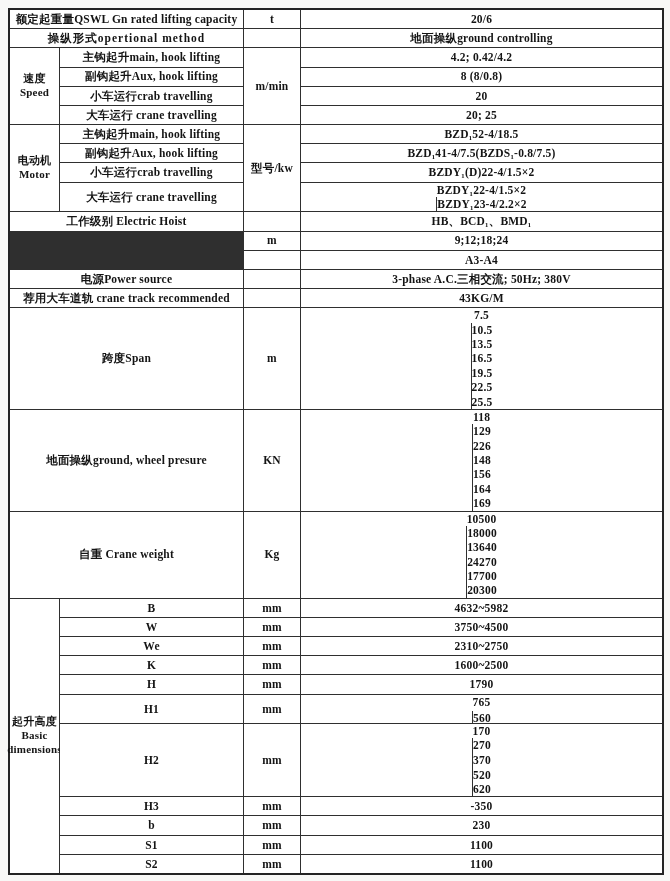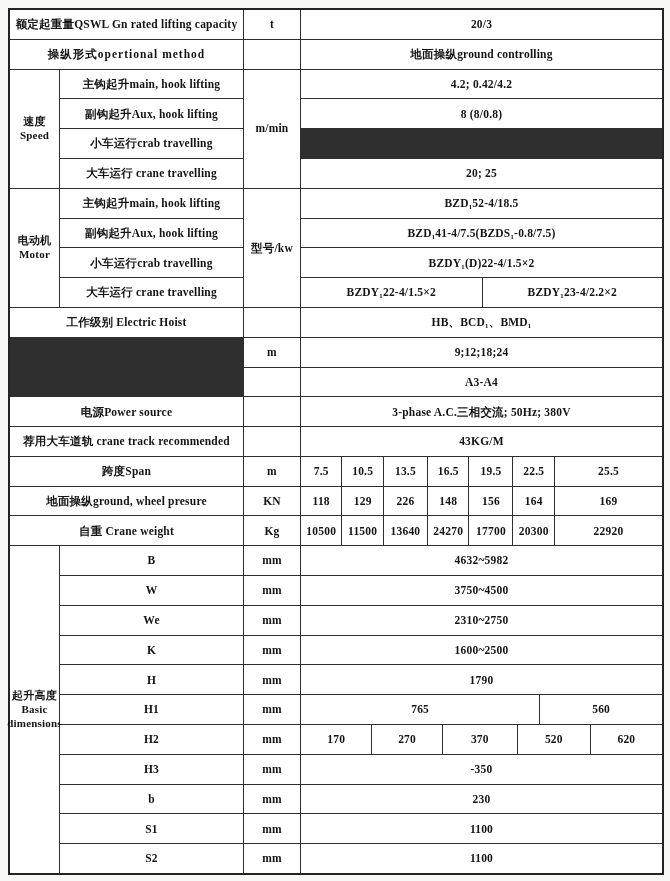--- a/index.html
+++ b/index.html
@@ -42,57 +42,59 @@
     overflow: visible;
     line-height: 1.25;
   }
   .group {
     flex-direction: column;
     white-space: nowrap;
     font-size: 11px;
   }
   .split {
     padding: 0;
+    flex-direction: column;
   }
   .vc {
     height: 100%;
     display: flex;
     align-items: center;
     justify-content: center;
     border-left: 1px solid #2f2f2f;
     box-sizing: border-box;
   }
   .vc:first-child { border-left: none; }
   .ls { letter-spacing: 1px; }
 </style>
 </head>
 <body>
 
 <div class="sheet">
   <div class="grid">
 
     <div class="cell" style="grid-area:1/1/2/3">额定起重量QSWL Gn rated lifting capacity</div>
     <div class="cell" style="grid-area:1/3">t</div>
-    <div class="cell" style="grid-area:1/4">20/3</div>
+    <div class="cell" style="grid-area:1/4">20/6</div>
 
     <div class="cell ls" style="grid-area:2/1/3/3">操纵形式opertional method</div>
     <div class="cell" style="grid-area:2/3"></div>
     <div class="cell" style="grid-area:2/4">地面操纵ground controlling</div>
 
     <div class="cell group" style="grid-area:3/1/7/2">
       <span>速度</span>
       <span>Speed</span>
     </div>
     <div class="cell" style="grid-area:3/2">主钩起升main, hook lifting</div>
     <div class="cell" style="grid-area:4/2">副钩起升Aux, hook lifting</div>
     <div class="cell" style="grid-area:5/2">小车运行crab travelling</div>
     <div class="cell" style="grid-area:6/2">大车运行 crane travelling</div>
     <div class="cell" style="grid-area:3/3/7/4">m/min</div>
     <div class="cell" style="grid-area:3/4">4.2; 0.42/4.2</div>
     <div class="cell" style="grid-area:4/4">8 (8/0.8)</div>
+    <div class="cell" style="grid-area:5/4">20</div>
     <div class="cell" style="grid-area:6/4">20; 25</div>
 
     <div class="cell group" style="grid-area:7/1/11/2">
       <span>电动机</span>
       <span>Motor</span>
     </div>
     <div class="cell" style="grid-area:7/2">主钩起升main, hook lifting</div>
     <div class="cell" style="grid-area:8/2">副钩起升Aux, hook lifting</div>
     <div class="cell" style="grid-area:9/2">小车运行crab travelling</div>
     <div class="cell" style="grid-area:10/2">大车运行 crane travelling</div>
@@ -144,26 +146,25 @@
       <div class="vc" style="flex:0 0 11.5%">148</div>
       <div class="vc" style="flex:0 0 12.2%">156</div>
       <div class="vc" style="flex:0 0 11.5%">164</div>
       <div class="vc" style="flex:1">169</div>
     </div>
 
     <div class="cell" style="grid-area:18/1/19/3">自重 Crane weight</div>
     <div class="cell" style="grid-area:18/3">Kg</div>
     <div class="cell split" style="grid-area:18/4">
       <div class="vc" style="flex:0 0 11.2%">10500</div>
-      <div class="vc" style="flex:0 0 11.5%">11500</div>
+      <div class="vc" style="flex:0 0 11.5%">18000</div>
       <div class="vc" style="flex:0 0 12.2%">13640</div>
       <div class="vc" style="flex:0 0 11.5%">24270</div>
       <div class="vc" style="flex:0 0 12.2%">17700</div>
       <div class="vc" style="flex:0 0 11.5%">20300</div>
-      <div class="vc" style="flex:1">22920</div>
     </div>
 
     <div class="cell group" style="grid-area:19/1/30/2">
       <span>起升高度</span>
       <span>Basic</span>
       <span>dimensions</span>
     </div>
 
     <div class="cell" style="grid-area:19/2">B</div>
     <div class="cell" style="grid-area:19/3">mm</div>

